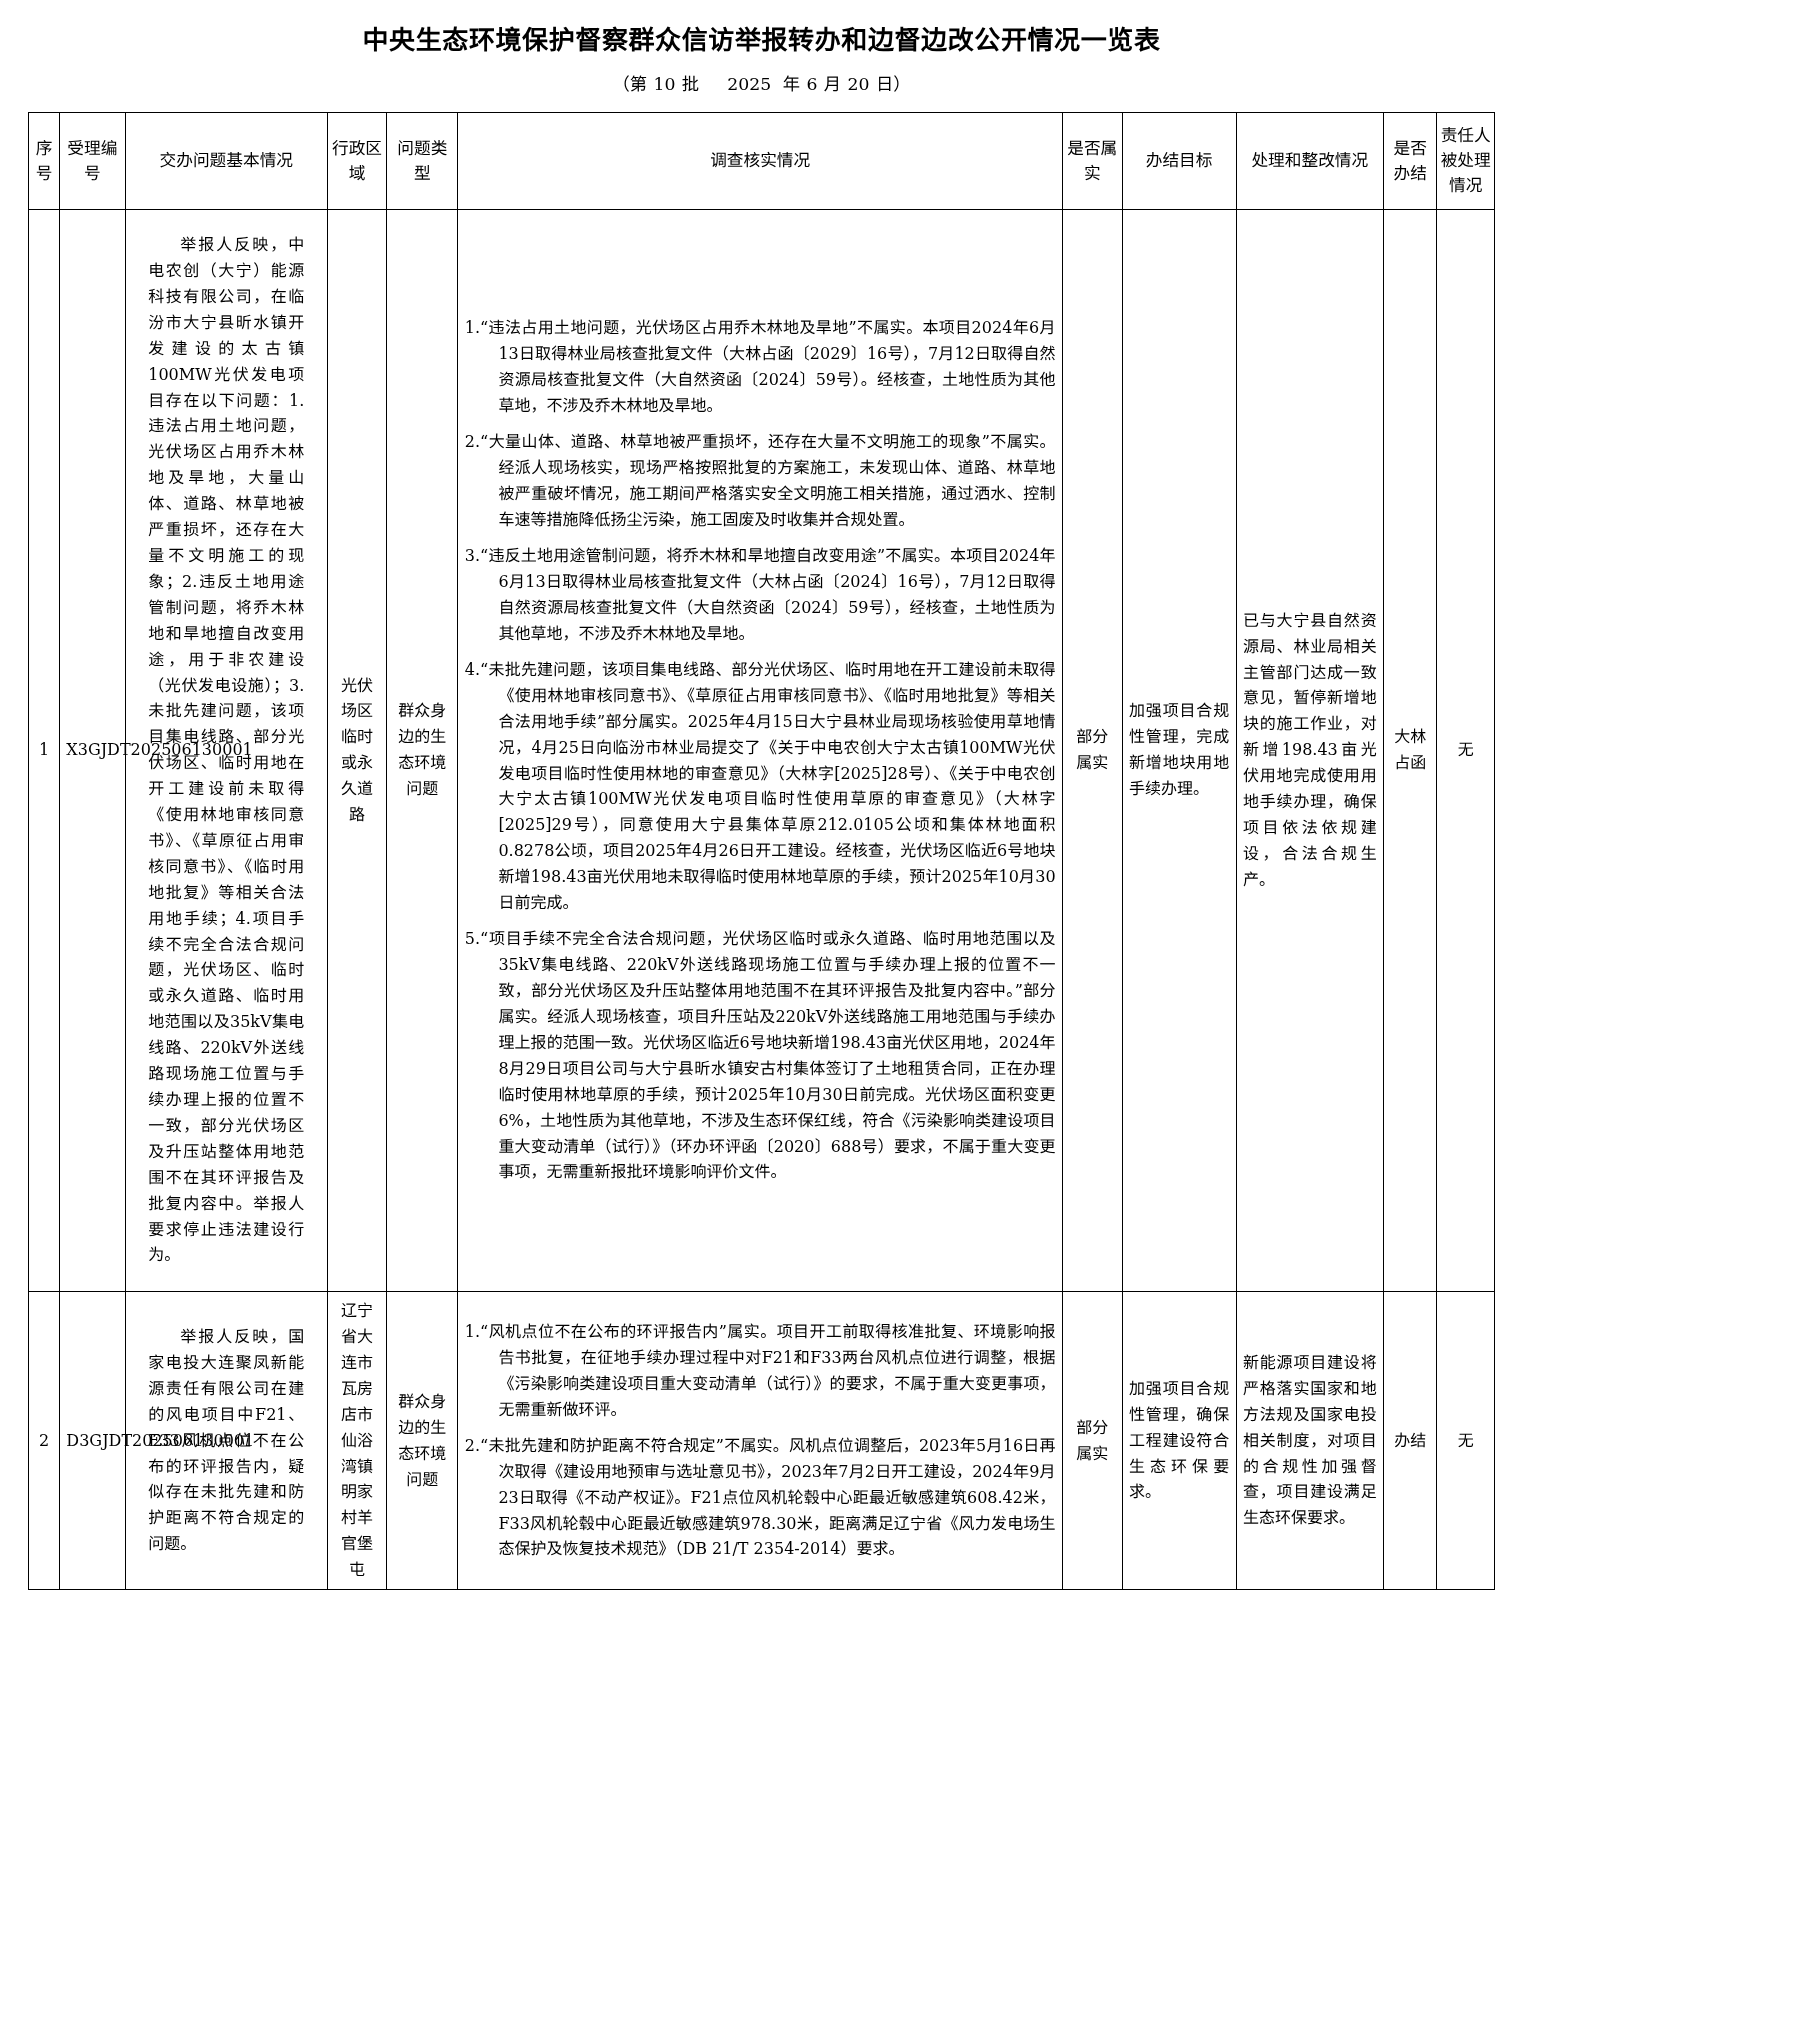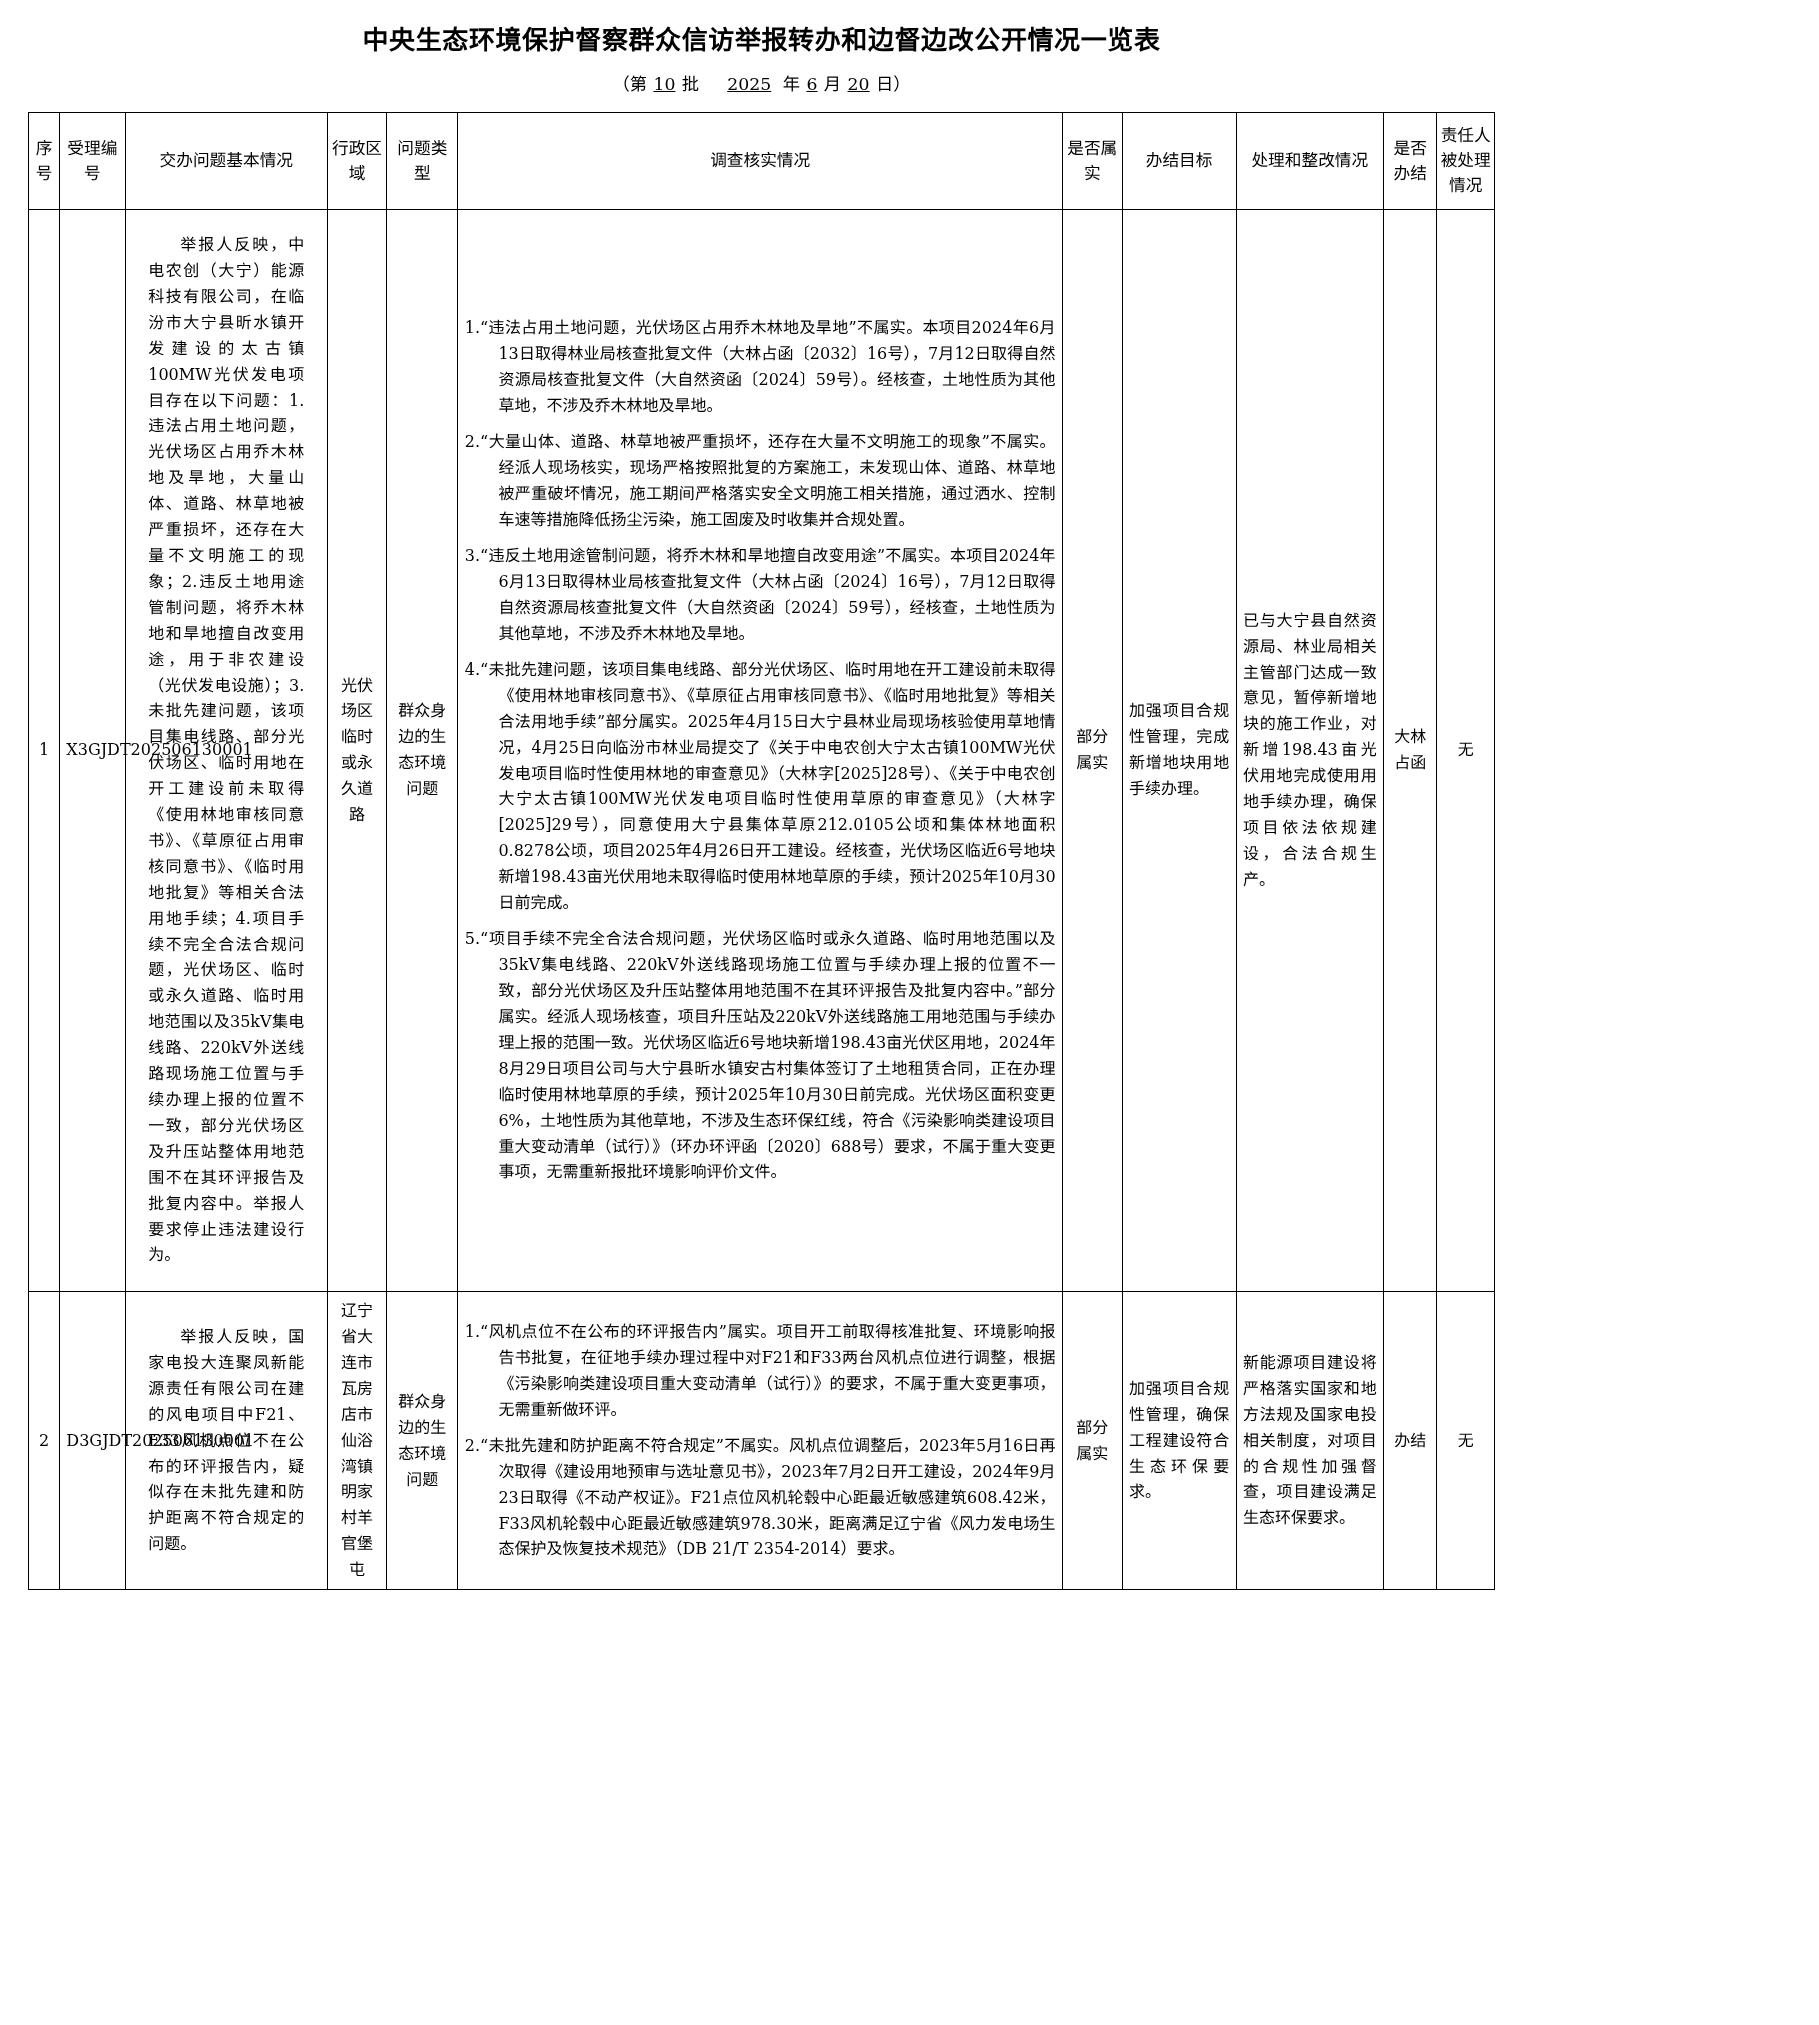--- a/index.html
+++ b/index.html
@@ -25,21 +25,20 @@
     margin: 3.9px 0 14px 0;
     font-family: "DejaVu Sans", "Liberation Sans", sans-serif;
   }
   .doc-subtitle {
     text-align: center;
     font-size: 17.3px;
     margin: 0 0 16.7px 0;
     font-family: "DejaVu Serif", "Liberation Serif", serif;
   }
   .doc-subtitle .u {
-    text-decoration: underline;
     padding: 0 11.6px;
     text-align: center;
   }
   .doc-subtitle .u.sm {
     padding: 0 6.4px;
   }
   table.main {
     border-collapse: collapse;
     width: 100%;
     table-layout: fixed;
@@ -177,21 +176,21 @@
 
       <tr>
         <td class="center">1</td>
         <td class="center">X3GJDT202506130001</td>
         <td class="just-mid">
           <p class="indent-body">举报人反映，中电农创（大宁）能源科技有限公司，在临汾市大宁县昕水镇开发建设的太古镇100MW光伏发电项目存在以下问题：1.违法占用土地问题，光伏场区占用乔木林地及旱地，大量山体、道路、林草地被严重损坏，还存在大量不文明施工的现象；2.违反土地用途管制问题，将乔木林地和旱地擅自改变用途，用于非农建设（光伏发电设施）；3.未批先建问题，该项目集电线路、部分光伏场区、临时用地在开工建设前未取得《使用林地审核同意书》、《草原征占用审核同意书》、《临时用地批复》等相关合法用地手续；4.项目手续不完全合法合规问题，光伏场区、临时或永久道路、临时用地范围以及35kV集电线路、220kV外送线路现场施工位置与手续办理上报的位置不一致，部分光伏场区及升压站整体用地范围不在其环评报告及批复内容中。举报人要求停止违法建设行为。</p>
         </td>
         <td class="center">光伏场区临时或永久道路</td>
         <td class="center">群众身边的生态环境问题</td>
         <td class="just">
-          <p class="numpara">1.“违法占用土地问题，光伏场区占用乔木林地及旱地”不属实。本项目2024年6月13日取得林业局核查批复文件（大林占函〔2032〕16号），7月12日取得自然资源局核查批复文件（大自然资函〔2024〕59号）。经核查，土地性质为其他草地，不涉及乔木林地及旱地。</p>
+          <p class="numpara">1.“违法占用土地问题，光伏场区占用乔木林地及旱地”不属实。本项目2024年6月13日取得林业局核查批复文件（大林占函〔2029〕16号），7月12日取得自然资源局核查批复文件（大自然资函〔2024〕59号）。经核查，土地性质为其他草地，不涉及乔木林地及旱地。</p>
           <p class="numpara">2.“大量山体、道路、林草地被严重损坏，还存在大量不文明施工的现象”不属实。经派人现场核实，现场严格按照批复的方案施工，未发现山体、道路、林草地被严重破坏情况，施工期间严格落实安全文明施工相关措施，通过洒水、控制车速等措施降低扬尘污染，施工固废及时收集并合规处置。</p>
           <p class="numpara">3.“违反土地用途管制问题，将乔木林和旱地擅自改变用途”不属实。本项目2024年6月13日取得林业局核查批复文件（大林占函〔2024〕16号），7月12日取得自然资源局核查批复文件（大自然资函〔2024〕59号），经核查，土地性质为其他草地，不涉及乔木林地及旱地。</p>
           <p class="numpara">4.“未批先建问题，该项目集电线路、部分光伏场区、临时用地在开工建设前未取得《使用林地审核同意书》、《草原征占用审核同意书》、《临时用地批复》等相关合法用地手续”部分属实。2025年4月15日大宁县林业局现场核验使用草地情况，4月25日向临汾市林业局提交了《关于中电农创大宁太古镇100MW光伏发电项目临时性使用林地的审查意见》（大林字[2025]28号）、《关于中电农创大宁太古镇100MW光伏发电项目临时性使用草原的审查意见》（大林字[2025]29号），同意使用大宁县集体草原212.0105公顷和集体林地面积0.8278公顷，项目2025年4月26日开工建设。经核查，光伏场区临近6号地块新增198.43亩光伏用地未取得临时使用林地草原的手续，预计2025年10月30日前完成。</p>
           <p class="numpara">5.“项目手续不完全合法合规问题，光伏场区临时或永久道路、临时用地范围以及35kV集电线路、220kV外送线路现场施工位置与手续办理上报的位置不一致，部分光伏场区及升压站整体用地范围不在其环评报告及批复内容中。”部分属实。经派人现场核查，项目升压站及220kV外送线路施工用地范围与手续办理上报的范围一致。光伏场区临近6号地块新增198.43亩光伏区用地，2024年8月29日项目公司与大宁县昕水镇安古村集体签订了土地租赁合同，正在办理临时使用林地草原的手续，预计2025年10月30日前完成。光伏场区面积变更6%，土地性质为其他草地，不涉及生态环保红线，符合《污染影响类建设项目重大变动清单（试行）》（环办环评函〔2020〕688号）要求，不属于重大变更事项，无需重新报批环境影响评价文件。</p>
         </td>
         <td class="center">部分属实</td>
         <td class="just-mid">
           <p class="para">加强项目合规性管理，完成新增地块用地手续办理。</p>
         </td>
         <td class="just-mid">

